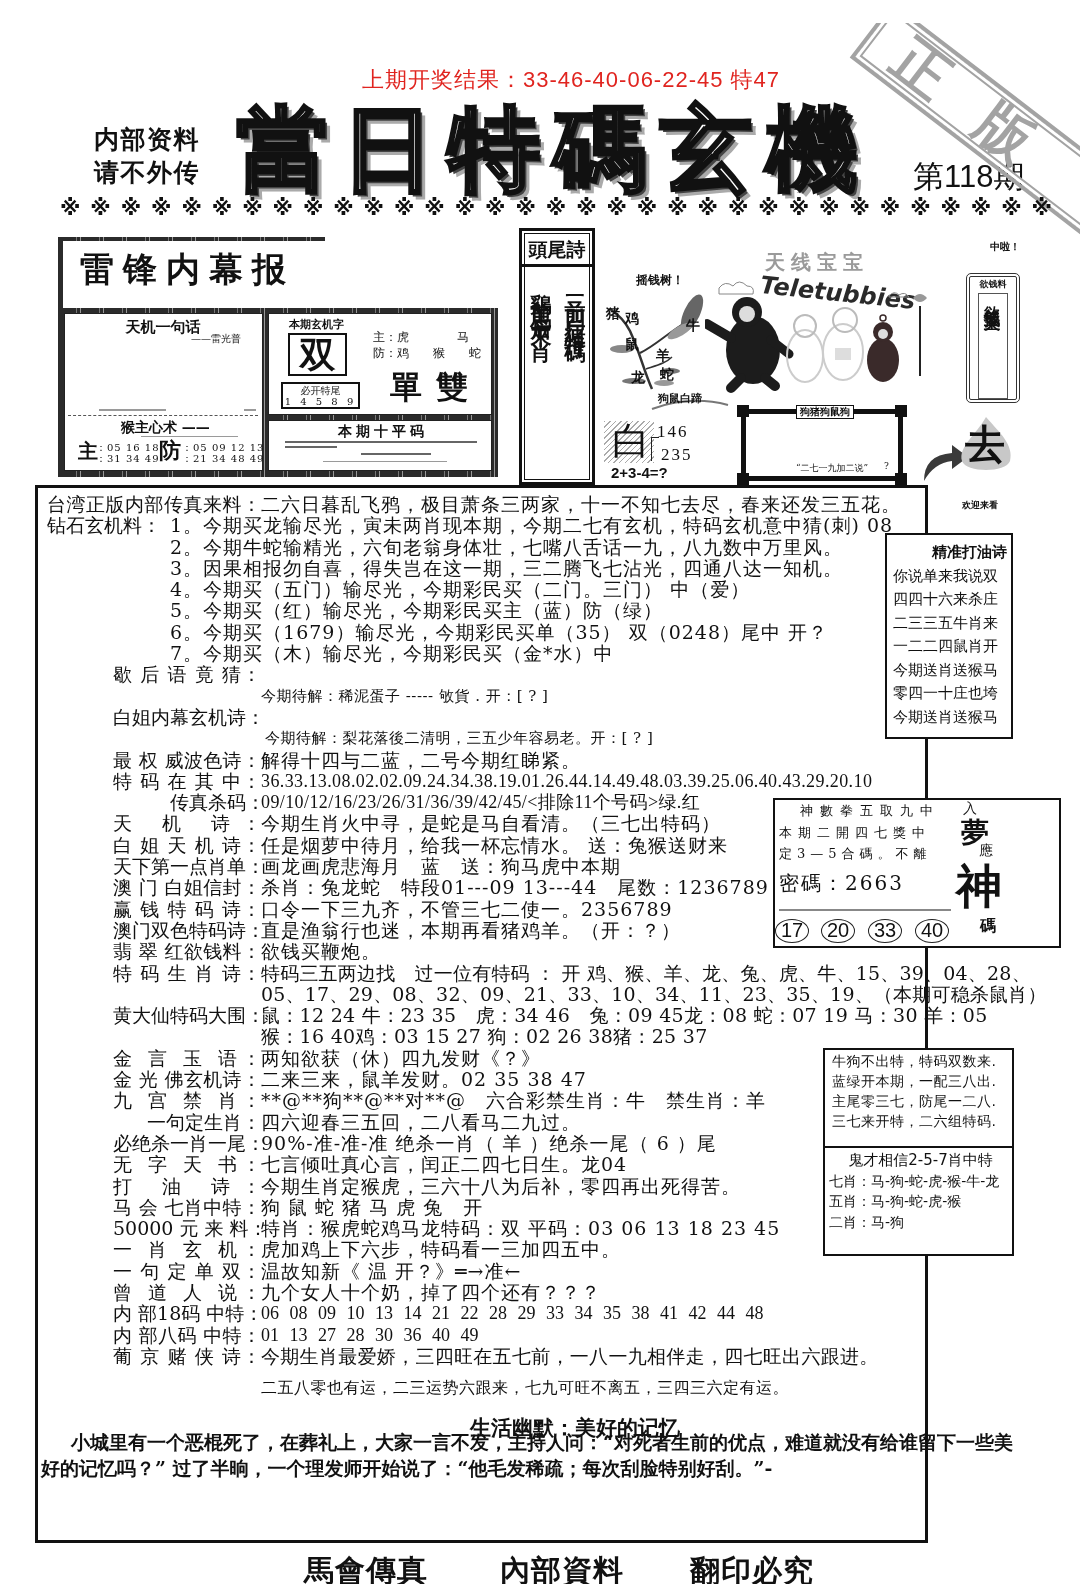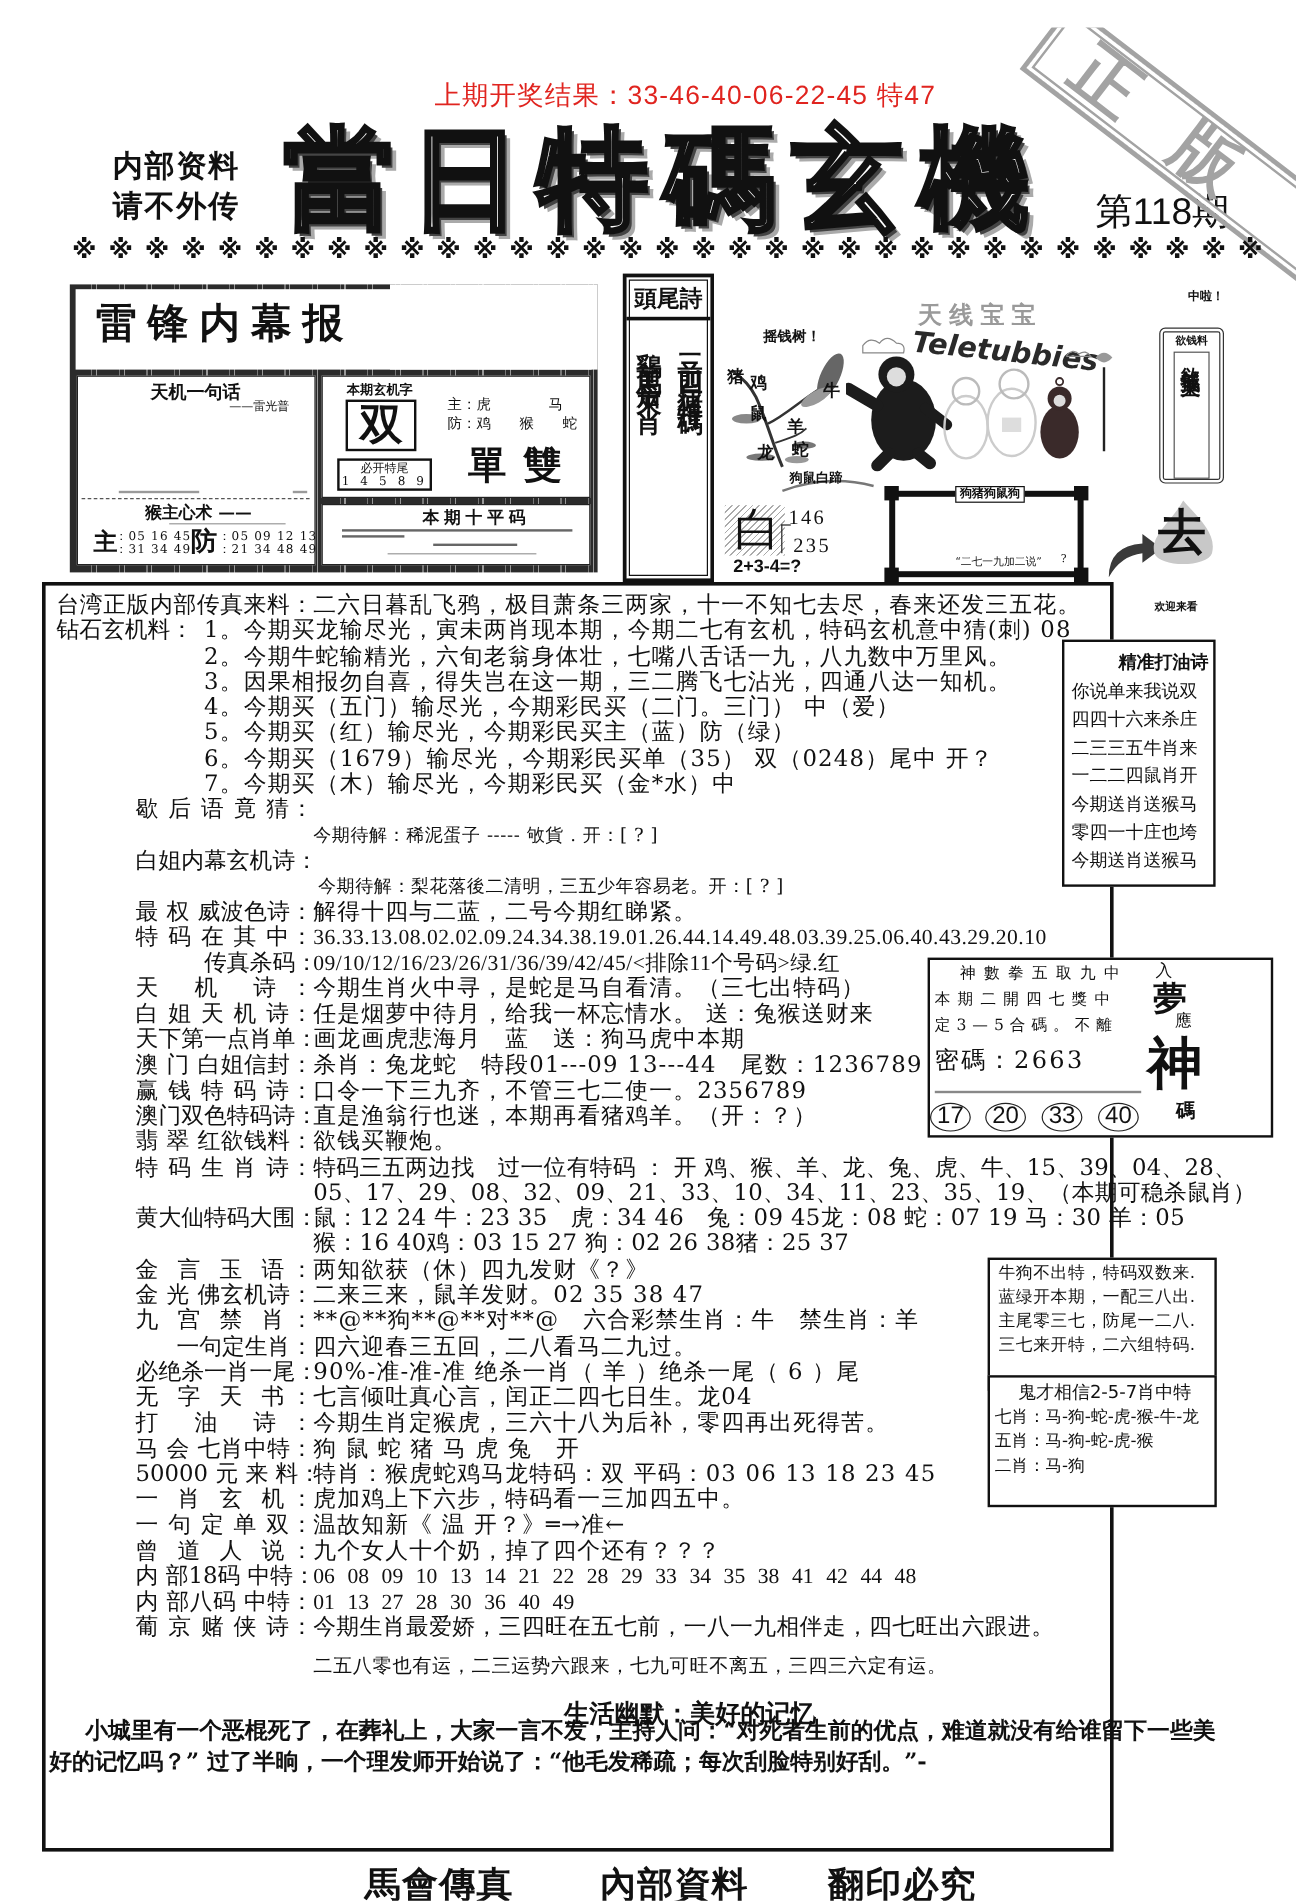--- a/index.html
+++ b/index.html
@@ -104,21 +104,21 @@
     <div class="cell c-left">
       <div class="abs" style="left:0;top:4px;width:196px;text-align:center;font-size:15px;font-weight:bold;">天机一句话</div>
       <div class="abs" style="left:126px;top:18px;font-size:10px;">——雷光普</div>
       <div class="bar" style="left:34px;top:95px;width:67px;"></div>
       <div class="bar" style="left:179px;top:95px;width:12px;"></div>
       <div class="abs" style="left:3px;top:101px;width:190px;border-top:1px dashed #555;"></div>
       <div class="abs" style="left:56px;top:105px;font-size:14px;font-weight:bold;">猴主心术 ——</div>
       <div class="bar" style="left:76px;top:122px;width:97px;height:1px;"></div>
       <div class="abs" style="left:13px;top:124px;font-size:20px;font-weight:bold;">主</div>
       <div class="abs small" style="left:31px;top:128px;line-height:11px;letter-spacing:1px;">
-        <div>：05 16 45</div>
+        <div>：05 16 18</div>
         <div>：31 34 49</div>
       </div>
       <div class="abs" style="left:94px;top:122px;font-size:22px;font-weight:900;">防</div>
       <div class="abs small" style="left:117px;top:128px;line-height:11px;letter-spacing:1px;">
         <div>：05 09 12 13</div>
         <div>：21 34 48 49</div>
       </div>
     </div>
 
     <div class="cell c-rt">
@@ -127,21 +127,21 @@
       <div class="boxed" style="left:12px;top:68px;width:79px;height:27px;font-size:10px;line-height:11px;padding-top:1px;">
         <div>必开特尾</div>
         <div style="letter-spacing:3px;">1 4 5 8 9</div>
       </div>
       <div class="abs" style="left:104px;top:15px;font-size:12px;">主：虎　　　　马</div>
       <div class="abs" style="left:104px;top:31px;font-size:12px;">防：鸡　　猴　　蛇</div>
       <div class="abs" style="left:121px;top:52px;font-size:32px;font-weight:900;letter-spacing:14px;">單雙</div>
     </div>
 
     <div class="cell c-rb">
-      <div class="abs" style="left:0;top:2px;width:256px;text-align:center;font-size:14px;font-weight:bold;letter-spacing:4px;">本期十平码</div>
+      <div class="abs" style="left:0;top:2px;width:228px;text-align:center;font-size:14px;font-weight:bold;letter-spacing:4px;">本期十平码</div>
       <div class="bar" style="left:16px;top:20px;width:192px;height:2px;background:#666;"></div>
       <div class="bar" style="left:16px;top:25px;width:52px;height:2px;background:#666;"></div>
       <div class="bar" style="left:92px;top:32px;width:70px;height:2px;background:#666;"></div>
       <div class="bar" style="left:54px;top:40px;width:124px;height:1px;"></div>
     </div>
   </div>
 
   <div class="htp">
     <div class="htp-title">頭尾詩</div>
     <div class="htp-cols">

